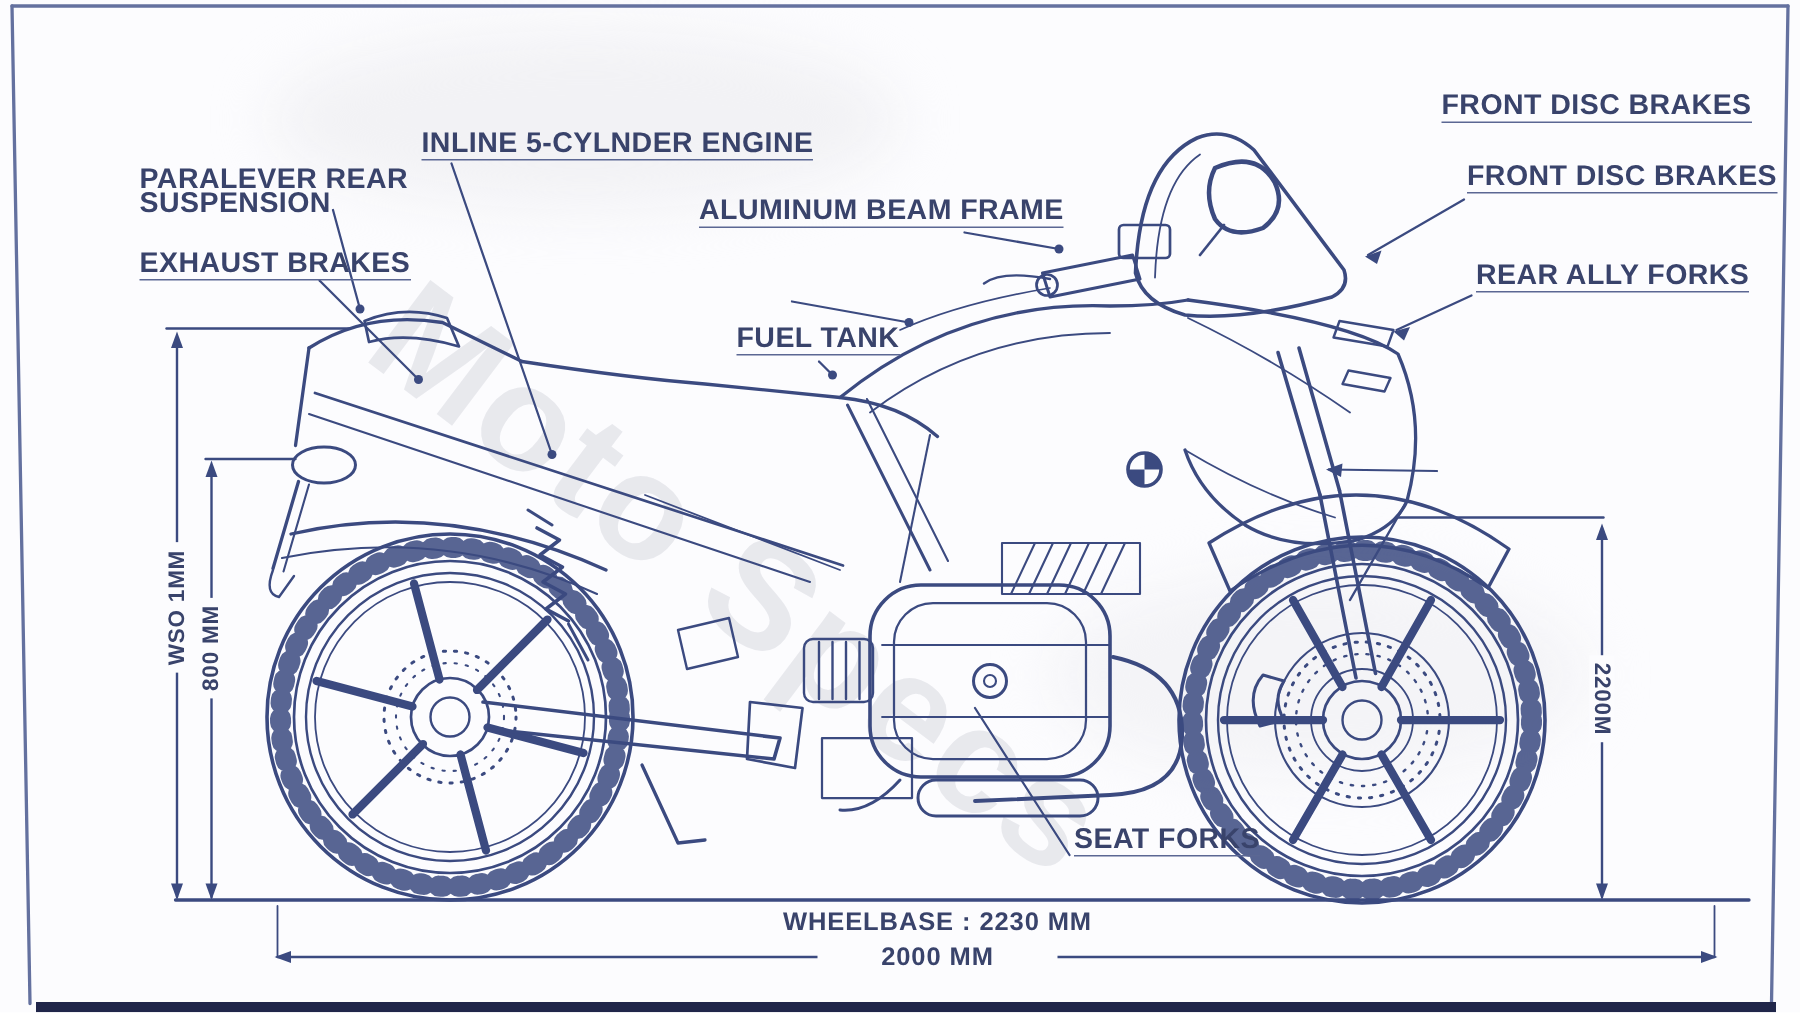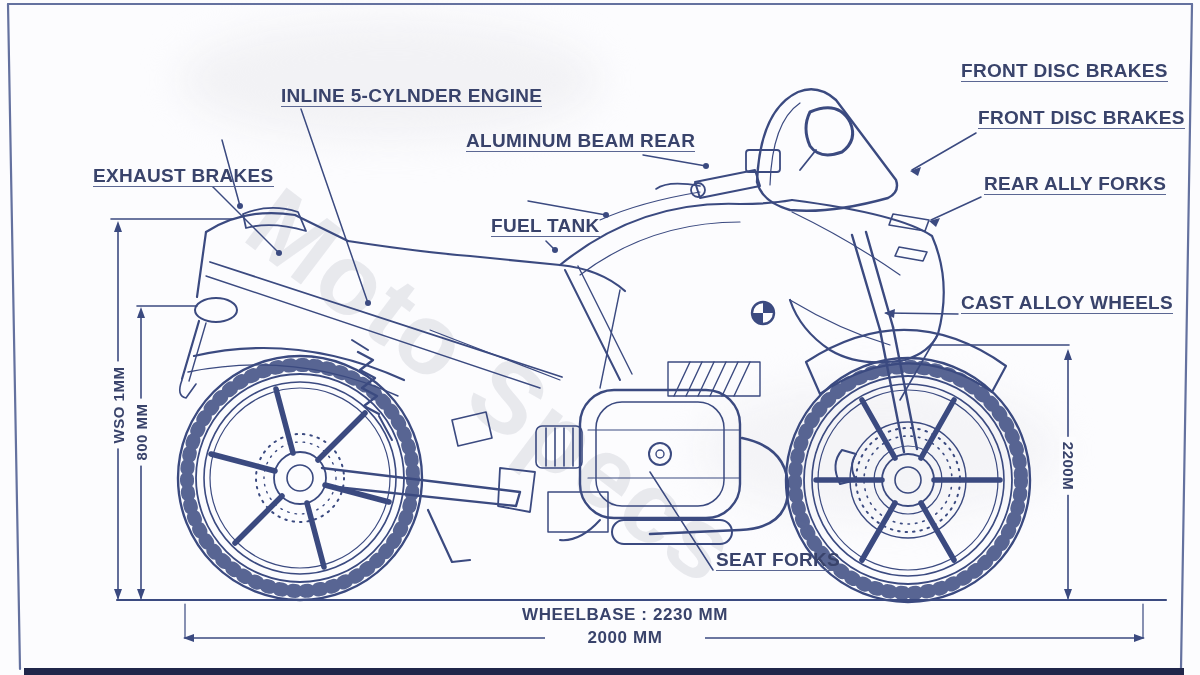--- a/index.html
+++ b/index.html
@@ -228,28 +228,31 @@
         <path d="M1068,349 l-4,11 l8,0 z"></path>
           <path d="M1068,600 l-4,-11 l8,0 z"></path>
         <path d="M183,638 l11,-4 l0,8 z"></path>
           <path d="M1145,638 l-11,-4 l0,8 z"></path>
       </g>
     </g>
   </svg>
 
   <div class="lbl ul" style="left:281px;top:88px;">INLINE 5-CYLNDER ENGINE</div>
 
+  <div class="lbl" style="left:93px;top:112px;">
+    <div>PARALEVER REAR</div>
+    <div>SUSPENSION</div>
+  </div>
 
   <div class="lbl ul" style="left:93px;top:168px;">EXHAUST BRAKES</div>
-  <div class="lbl ul" style="left:466px;top:133px;">ALUMINUM BEAM REAR</div>
+  <div class="lbl ul" style="left:466px;top:133px;">ALUMINUM BEAM FRAME</div>
   <div class="lbl ul" style="left:491px;top:218px;">FUEL TANK</div>
   <div class="lbl ul" style="left:961px;top:63px;">FRONT DISC BRAKES</div>
   <div class="lbl ul" style="left:978px;top:110px;">FRONT DISC BRAKES</div>
   <div class="lbl ul" style="left:984px;top:176px;">REAR ALLY FORKS</div>
-  <div class="lbl ul" style="left:961px;top:295px;">CAST ALLOY WHEELS</div>
   <div class="lbl ul" style="left:716px;top:552px;">SEAT FORKS</div>
 
   <div class="dim rotccw" style="left:118px;top:405px;">WSO 1MM</div>
   <div class="dim rotccw" style="left:141px;top:432px;">800 MM</div>
   <div class="dim rotcw" style="left:1068px;top:466px;">2200M</div>
 
   <div class="dim big txtc" style="left:430px;top:605px;width:380px;background:transparent;">WHEELBASE : 2230 MM</div>
   <div class="dim big txtc" style="left:545px;top:628px;width:150px;">2000 MM</div>
 
 </div>

